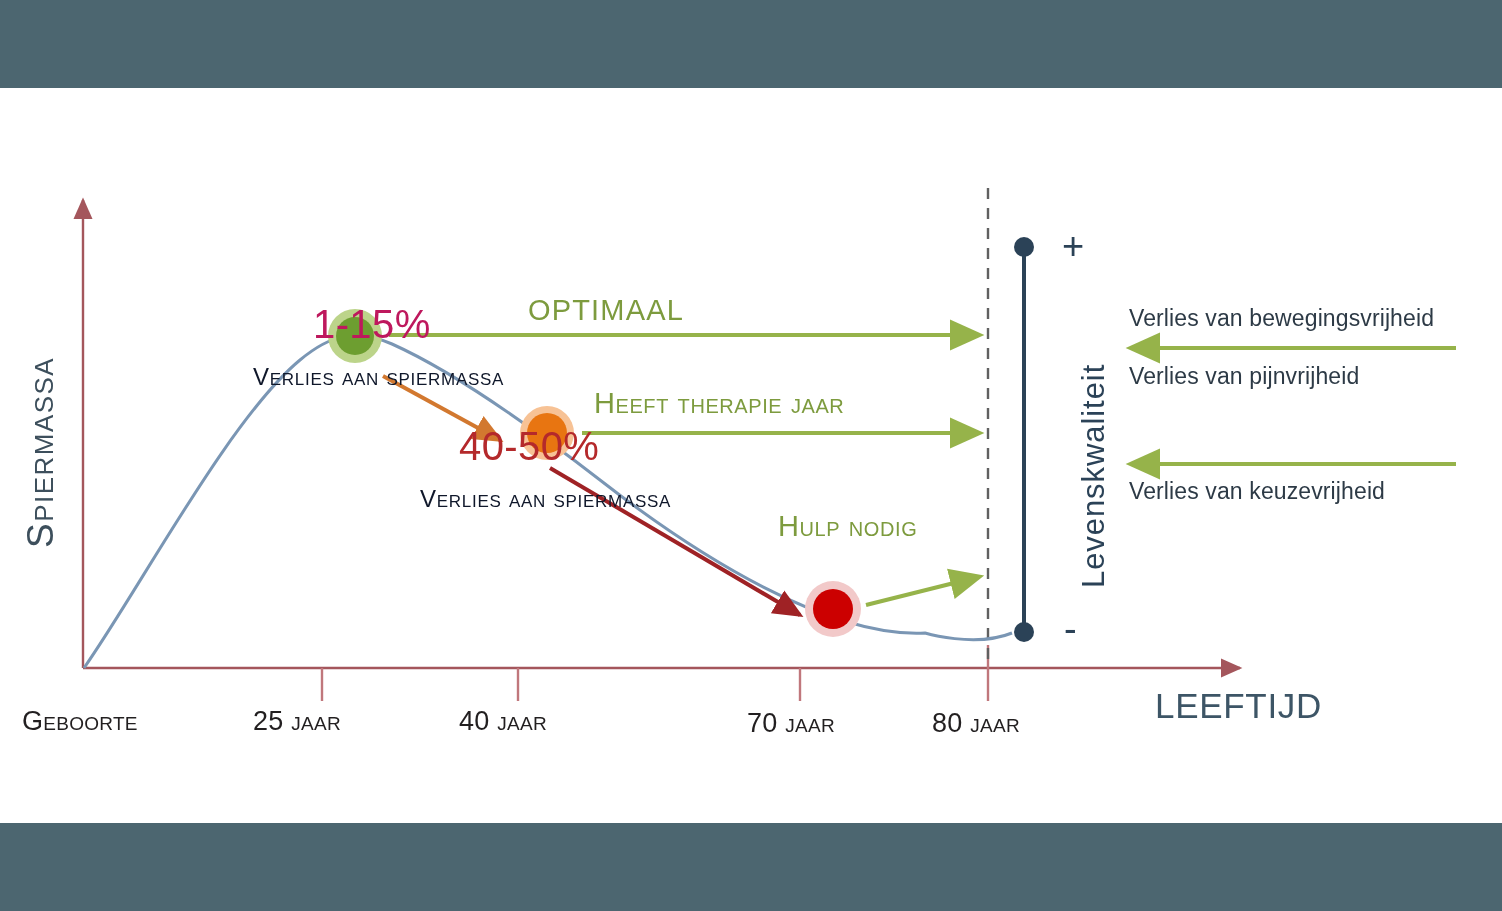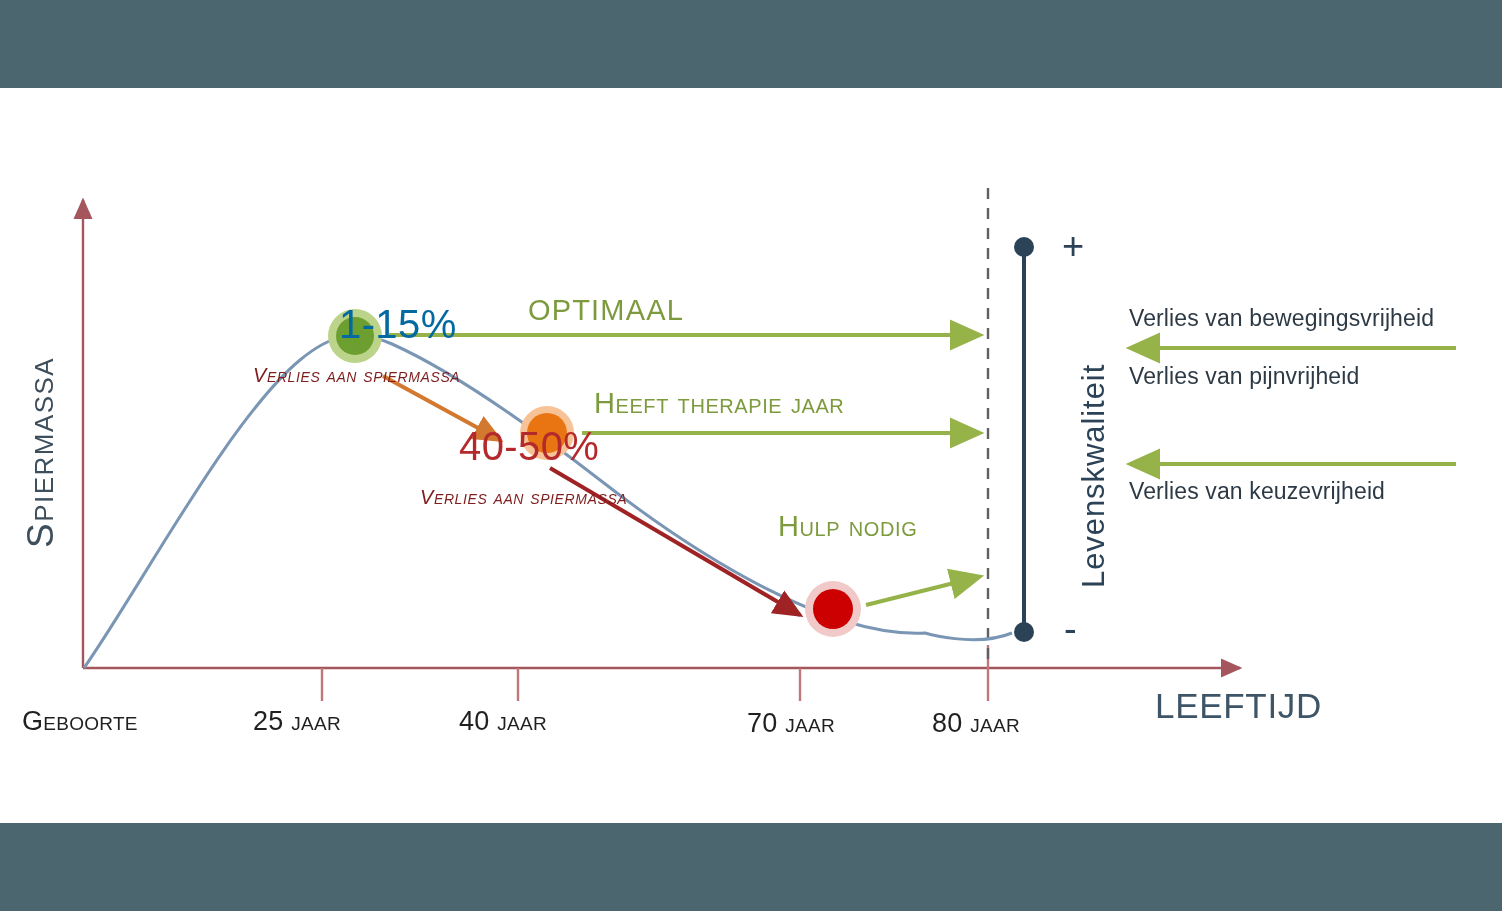--- a/index.html
+++ b/index.html
@@ -77,37 +77,35 @@
     color: #7d9b3e;
     font-size: 29px;
     font-variant: small-caps;
     letter-spacing: 0.02em;
   }
   .green-label.plain {
     font-variant: normal;
     letter-spacing: 0.04em;
   }
   .pct-orange {
-    color: #0369a1;
+    color: #be185d;
     font-size: 40px;
     letter-spacing: 0.01em;
-    margin-left: 26px;
   }
   .pct-red {
     color: #b4292b;
     font-size: 40px;
     letter-spacing: 0.01em;
     text-align: center;
   }
   .loss-label {
-    color: #7f1d1d;
-    font-size: 20px;
+    color: #0f172a;
+    font-size: 24px;
     font-variant: small-caps;
     letter-spacing: 0.03em;
-    font-style: italic;
   }
   .side-label {
     color: #2d3a46;
     font-size: 23px;
     letter-spacing: 0.005em;
     text-align: right;
   }
   .plus-minus {
     color: #2b4257;
     font-size: 38px;

